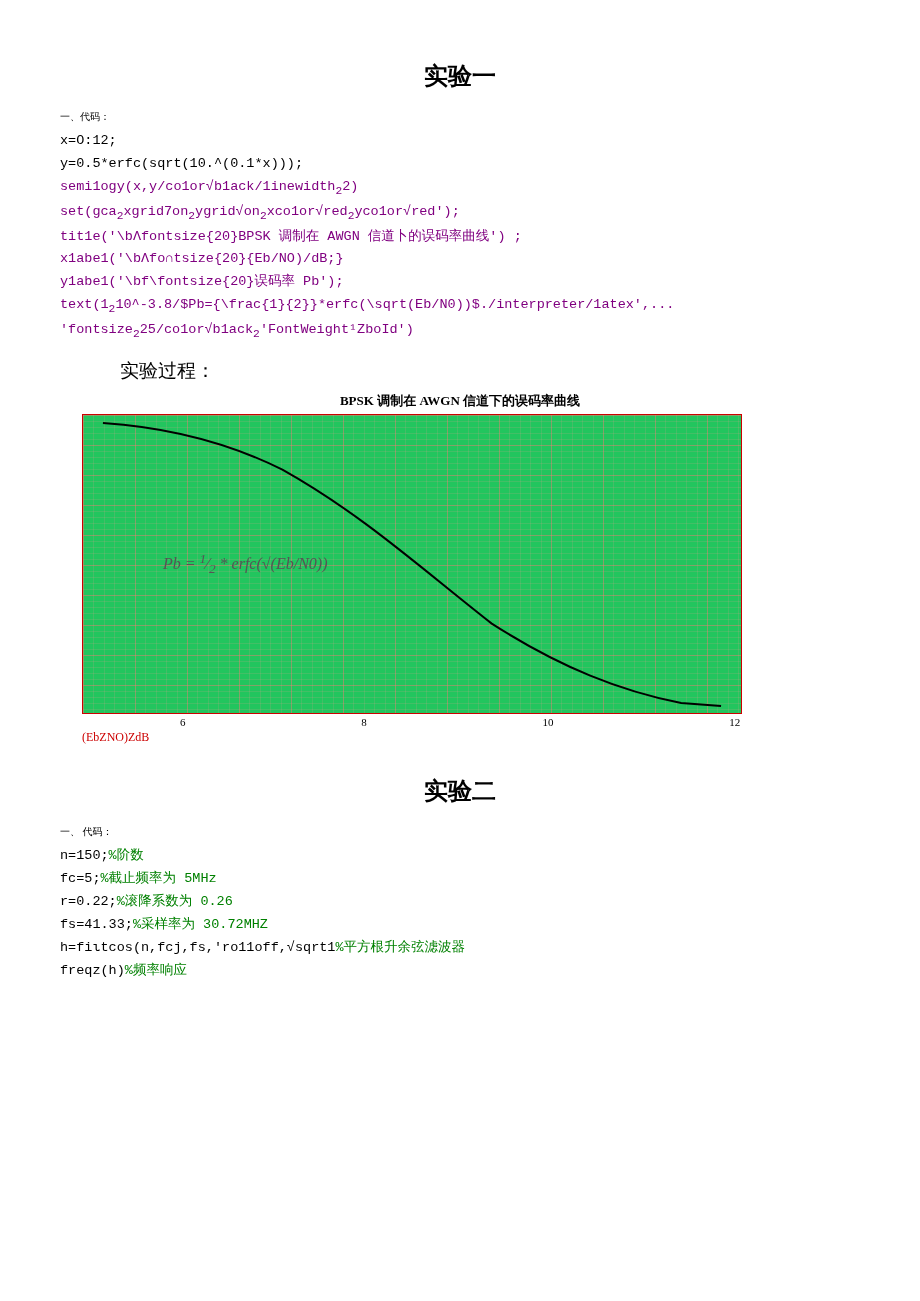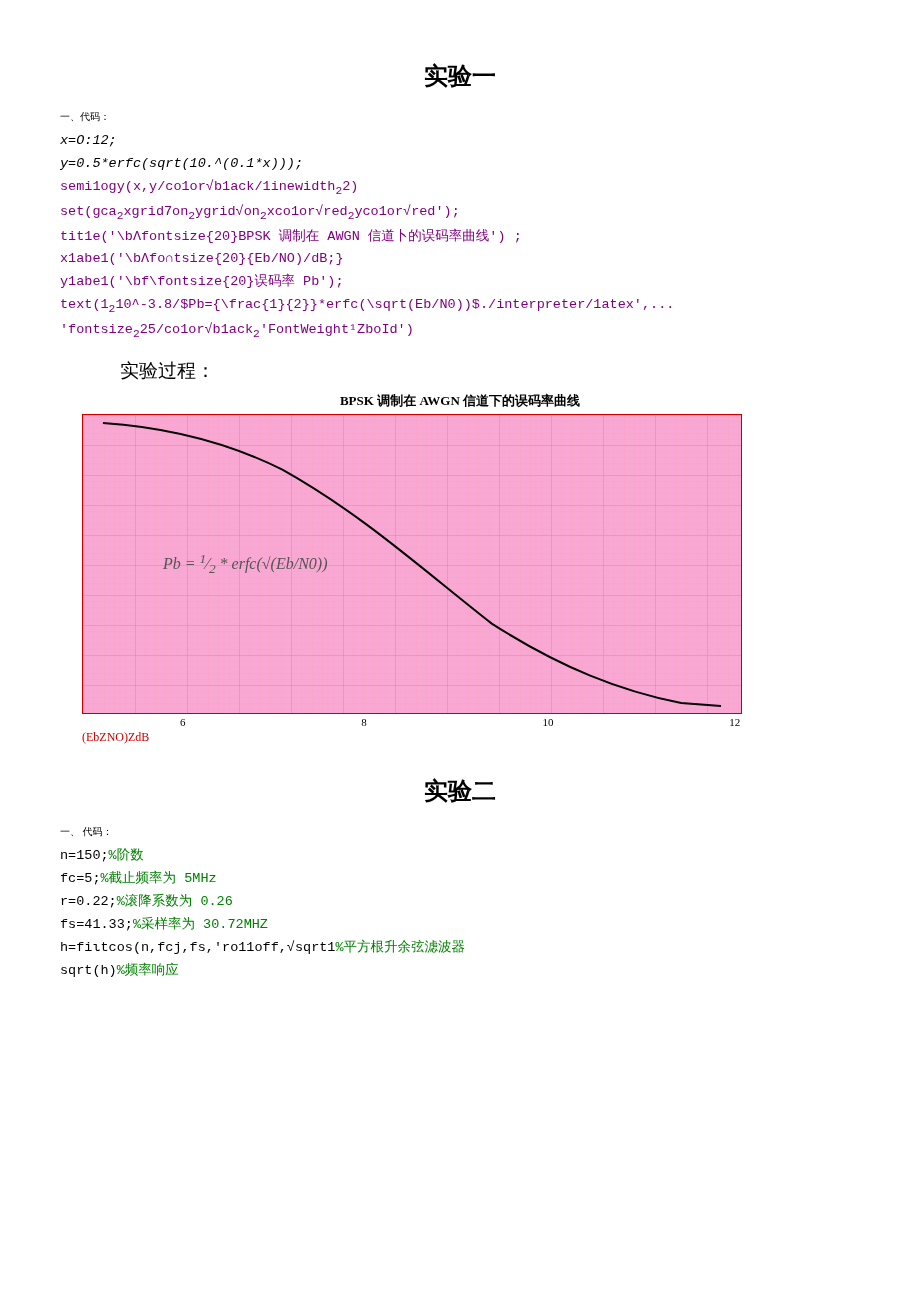--- a/index.html
+++ b/index.html
@@ -26,21 +26,21 @@
       line-height: 1.7;
     }
 
     .code-line {
       display: block;
       font-family: "Courier New", monospace;
       font-size: 13.5px;
     }
 
     .code-line.purple { color: #800080; }
-    .code-line.black { color: #000; font-style: italic; }
+    .code-line.black { color: #000; }
 
     .label-text {
       font-size: 19px;
       color: #000;
       margin: 14px 0 8px 60px;
     }
 
     .chart-container {
       margin: 8px auto;
       width: 756px;
@@ -52,21 +52,21 @@
       font-size: 13px;
       font-weight: bold;
       color: #000;
       margin-bottom: 4px;
     }
 
     .chart-area {
       width: 660px;
       height: 300px;
       border: 1px solid #c00;
-      background: #f9a8d4;
+      background: #22c55e;
       position: relative;
       overflow: hidden;
     }
 
     
     .grid-bg {
       position: absolute;
       top: 0; left: 0; right: 0; bottom: 0;
       background-image:
         repeating-linear-gradient(
@@ -213,16 +213,16 @@
     <span class="code-line">
       <span class="code-black">r=0.22;</span><span class="code-green">%滚降系数为 0.26</span>
     </span>
     <span class="code-line">
       <span class="code-black">fs=41.33;</span><span class="code-green">%采样率为 30.72MHZ</span>
     </span>
     <span class="code-line">
       <span class="code-black">h=fiιtcos(n,fcj,fs,'ro11off,√sqrt1</span><span class="code-green">%平方根升余弦滤波器</span>
     </span>
     <span class="code-line">
-      <span class="code-black">sqrt(h)</span><span class="code-green">%频率响应</span>
+      <span class="code-black">freqz(h)</span><span class="code-green">%频率响应</span>
     </span>
   </div>
 </div>
 
 </body></html>

